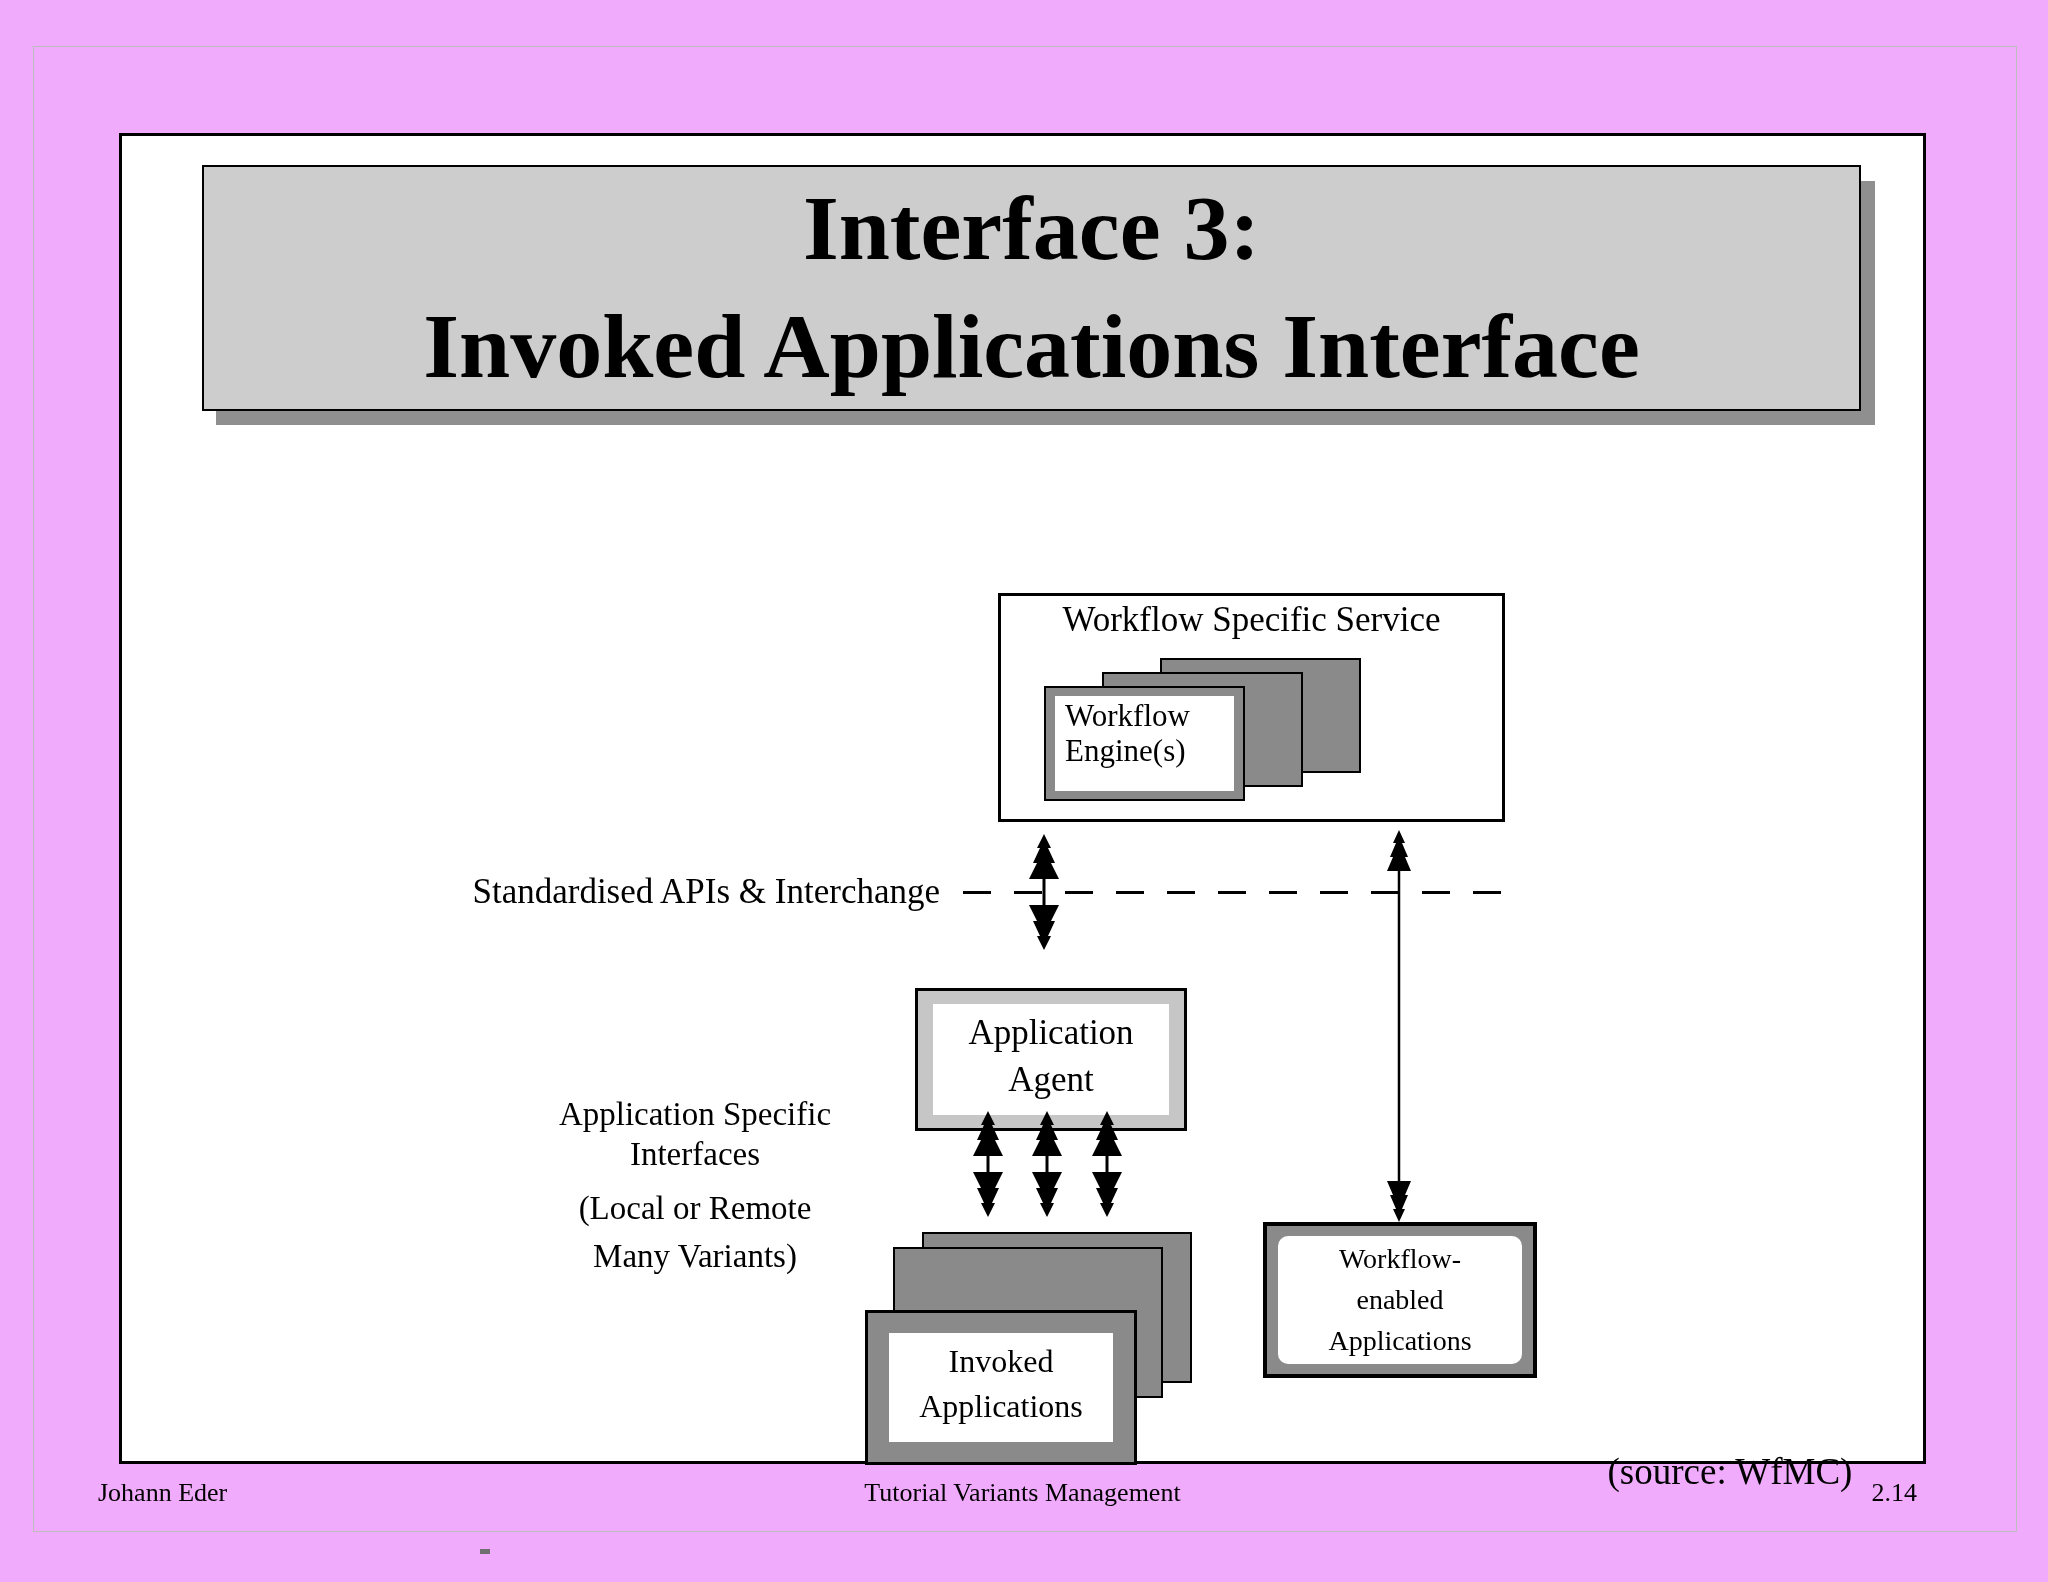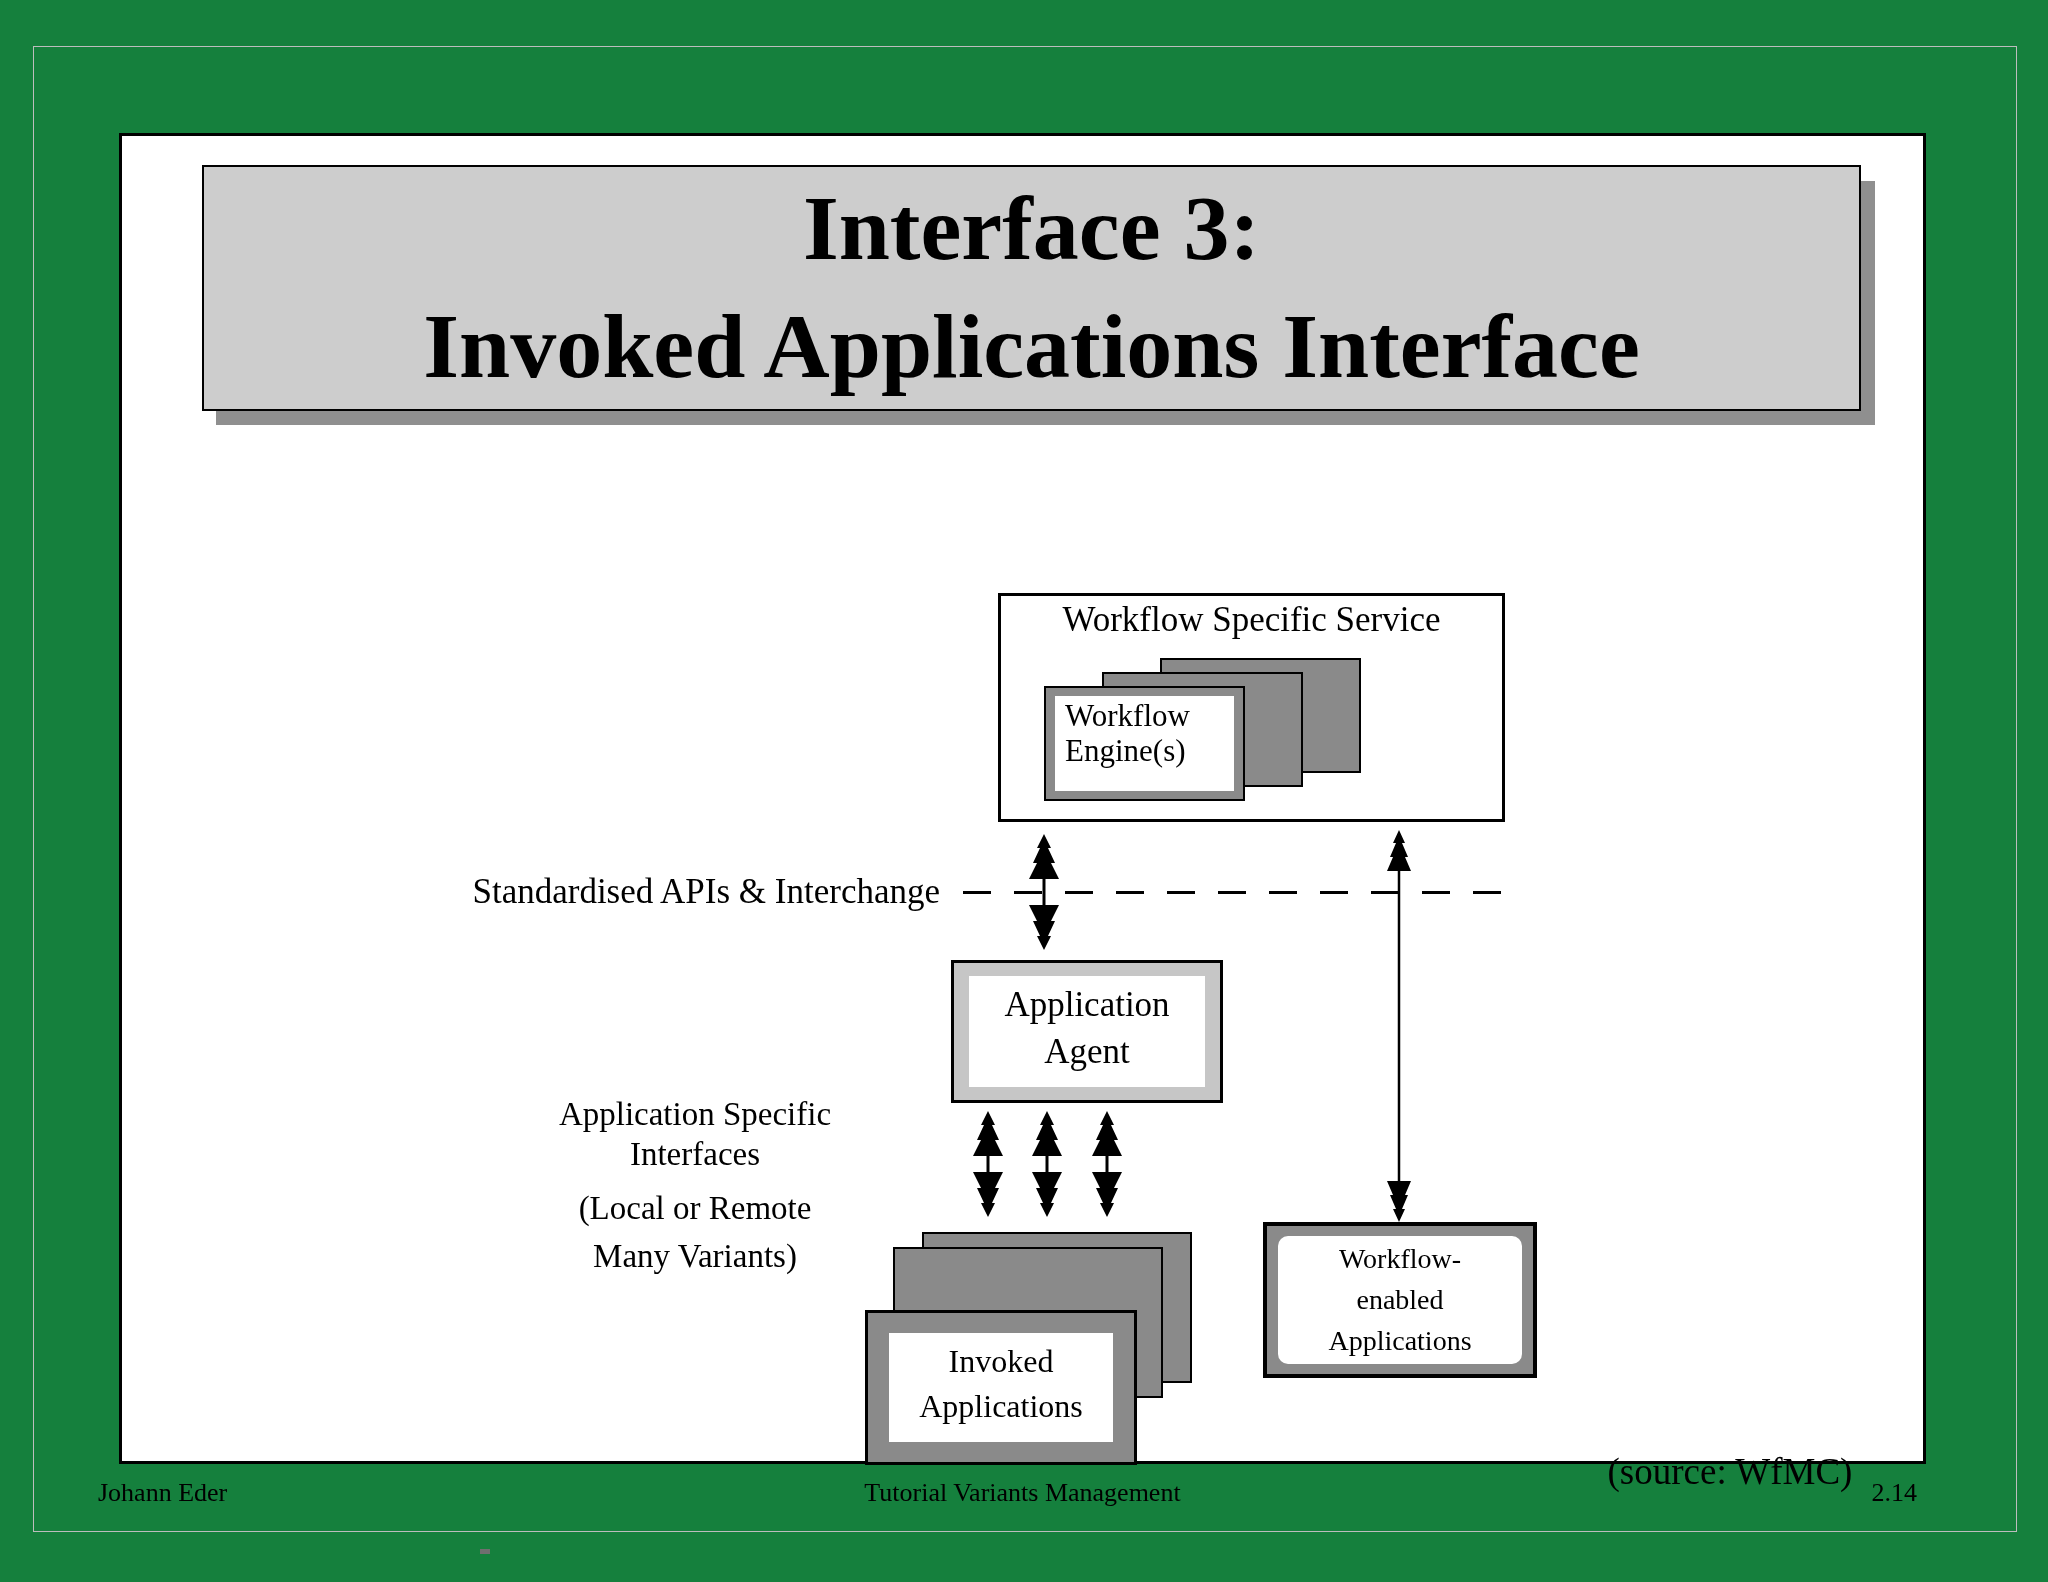--- a/index.html
+++ b/index.html
@@ -1,17 +1,17 @@
 <!DOCTYPE html>
 <html style="--banner-fill: #cdcdcd; --banner-shadow: #8f8f8f; --stack-gray: #8a8a8a; --agent-frame: #c6c6c6; --page-border: #bdbdbd;"><head>
 <meta charset="utf-8">
 <style>
   html,body{margin:0;padding:0;background:#ffffff;}
   body{width:2048px;height:1582px;font-family:"Liberation Serif", serif;color:#000;}
-  #canvas{position:relative;width:2048px;height:1582px;background:#15803d;overflow:hidden;}
+  #canvas{position:relative;width:2048px;height:1582px;background:#f0abfc;overflow:hidden;}
   .abs{position:absolute;}
 
   .page-border{left:33px;top:46px;width:1982px;height:1484px;border:1px solid var(--page-border,#bdbdbd);}
   .main-frame{left:119px;top:133px;width:1801px;height:1325px;border:3px solid #000;background:#fff;}
 
   .title-shadow{left:216px;top:181px;width:1659px;height:244px;background:var(--banner-shadow,#8f8f8f);}
   .title-banner{left:202px;top:165px;width:1655px;height:240px;background:var(--banner-fill,#cdcdcd);
     border:2px solid #000;text-align:center;font-weight:bold;font-size:92px;line-height:118px;padding-top:2px;}
 
   .wes-box{left:998px;top:593px;width:501px;height:223px;border:3px solid #000;background:#fff;}
@@ -21,21 +21,21 @@
   .engine-back{left:1160px;top:658px;width:197px;height:111px;}
   .engine-mid{left:1102px;top:672px;width:197px;height:111px;}
   .engine-front{left:1044px;top:686px;width:197px;height:111px;}
   .engine-inner{position:absolute;left:9px;top:8px;right:9px;bottom:8px;background:#fff;
     font-size:31px;line-height:35px;padding:2px 0 0 10px;}
 
   .api-label{left:360px;top:872px;width:580px;text-align:right;font-size:35px;}
   .dash-line{left:963px;top:891px;width:560px;height:3px;
     background:repeating-linear-gradient(90deg,#000 0 28px,transparent 28px 51px);}
 
-  .agent-box{left:915px;top:960px;width:266px;height:137px;border:3px solid #000;background:var(--agent-frame,#c6c6c6);margin-left:36px;}
+  .agent-box{left:915px;top:988px;width:266px;height:137px;border:3px solid #000;background:var(--agent-frame,#c6c6c6);}
   .agent-inner{position:absolute;left:15px;top:13px;right:15px;bottom:13px;background:#fff;
     text-align:center;font-size:35px;line-height:47px;padding-top:5px;}
 
   .asi-block{left:430px;top:1094px;width:530px;text-align:center;font-size:33px;line-height:40px;}
   .asi-gap1{margin-top:14px;}
   .asi-gap2{margin-top:8px;}
 
   .inv-back{left:922px;top:1232px;width:266px;height:147px;}
   .inv-mid{left:893px;top:1247px;width:266px;height:147px;}
   .inv-front{left:865px;top:1310px;width:266px;height:149px;background:var(--stack-gray,#8a8a8a);border:3px solid #000;}

